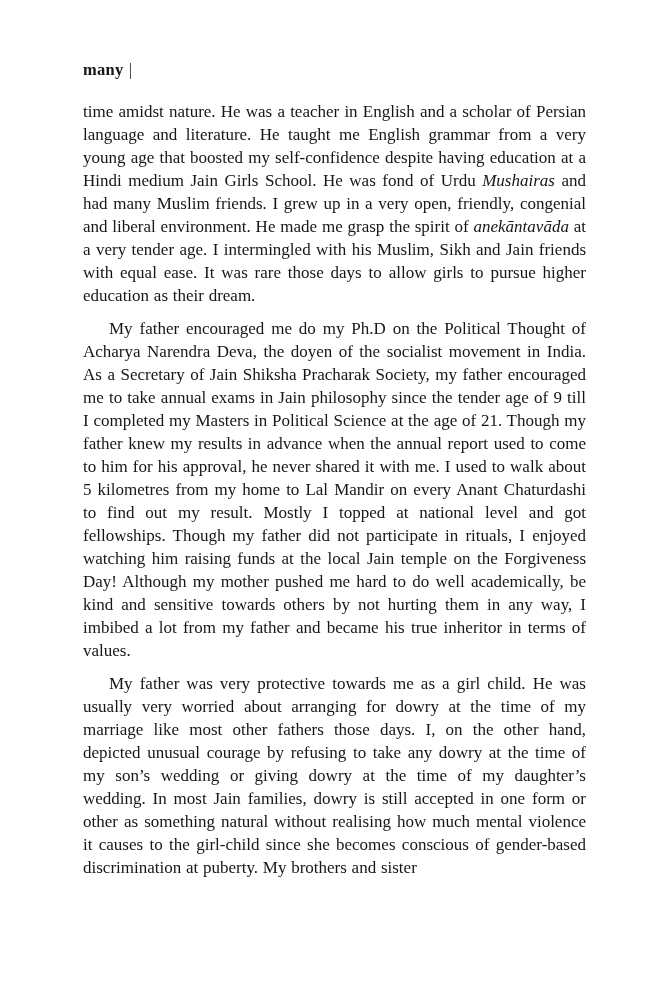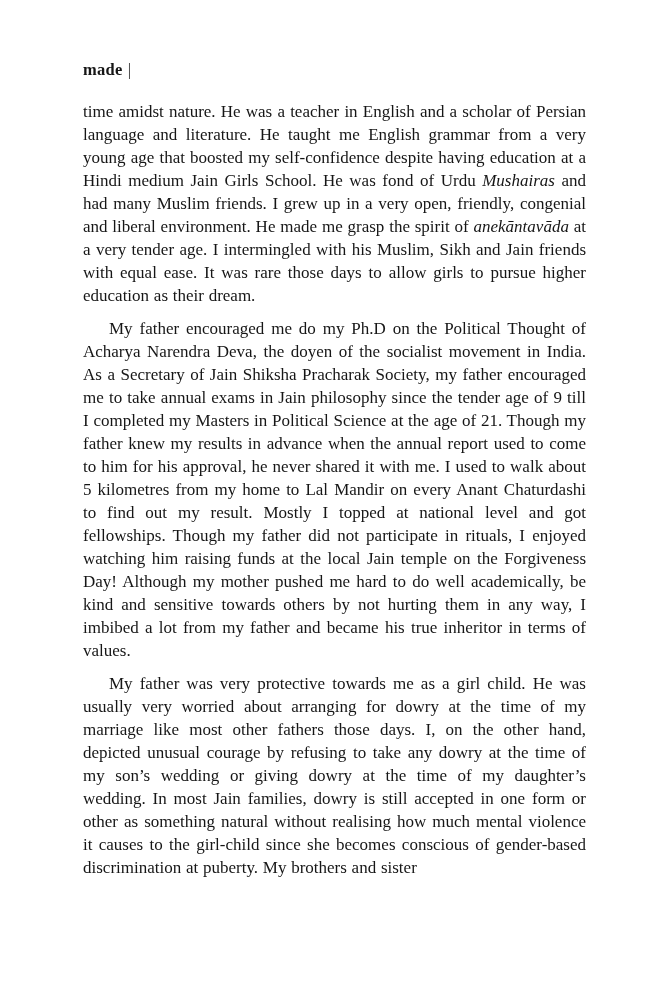--- a/index.html
+++ b/index.html
@@ -55,20 +55,20 @@
     text-indent: 26px;
   }
   p.para em {
   }
 </style>
 </head>
 <body>
 
 <div class="page" style="background: rgb(255, 255, 255); color: rgb(22, 22, 22);">
   <div class="running-header">
-    <span class="folio">made</span><span class="sep">|</span>
+    <span class="folio">many</span><span class="sep">|</span>
   </div>
   <div class="body-text">
       <p class="para"><span>time amidst nature. He was a teacher in English and a scholar of Persian language and literature. He taught me English grammar from a very young age that boosted my self-confidence despite having education at a Hindi medium Jain Girls School. He was fond of Urdu </span><em>Mushairas</em><span> and had many Muslim friends. I grew up in a very open, friendly, congenial and liberal environment. He made me grasp the spirit of </span><em>anekāntavāda</em><span> at a very tender age. I intermingled with his Muslim, Sikh and Jain friends with equal ease. It was rare those days to allow girls to pursue higher education as their dream.</span></p>
       <p class="para indent"><span>My father encouraged me do my Ph.D on the Political Thought of Acharya Narendra Deva, the doyen of the socialist movement in India. As a Secretary of Jain Shiksha Pracharak Society, my father encouraged me to take annual exams in Jain philosophy since the tender age of 9 till I completed my Masters in Political Science at the age of 21. Though my father knew my results in advance when the annual report used to come to him for his approval, he never shared it with me. I used to walk about 5 kilometres from my home to Lal Mandir on every Anant Chaturdashi to find out my result. Mostly I topped at national level and got fellowships. Though my father did not participate in rituals, I enjoyed watching him raising funds at the local Jain temple on the Forgiveness Day!  Although my mother pushed me hard to do well academically, be kind and sensitive towards others by not hurting them in any way, I imbibed a lot from my father and became his true inheritor in terms of values.</span></p>
       <p class="para indent"><span>My father was very protective towards me as a girl child. He was usually very worried about arranging for dowry at the time of my marriage like most other fathers those days. I, on the other hand, depicted unusual courage by refusing to take any dowry at the time of my son’s wedding or giving dowry at the time of my daughter’s wedding. In most Jain families, dowry is still accepted in one form or other as something natural without realising how much mental violence it causes to the girl-child since she becomes conscious of gender-based discrimination at puberty. My brothers and sister</span></p>
     </div>
 </div>
 
 </body></html>

